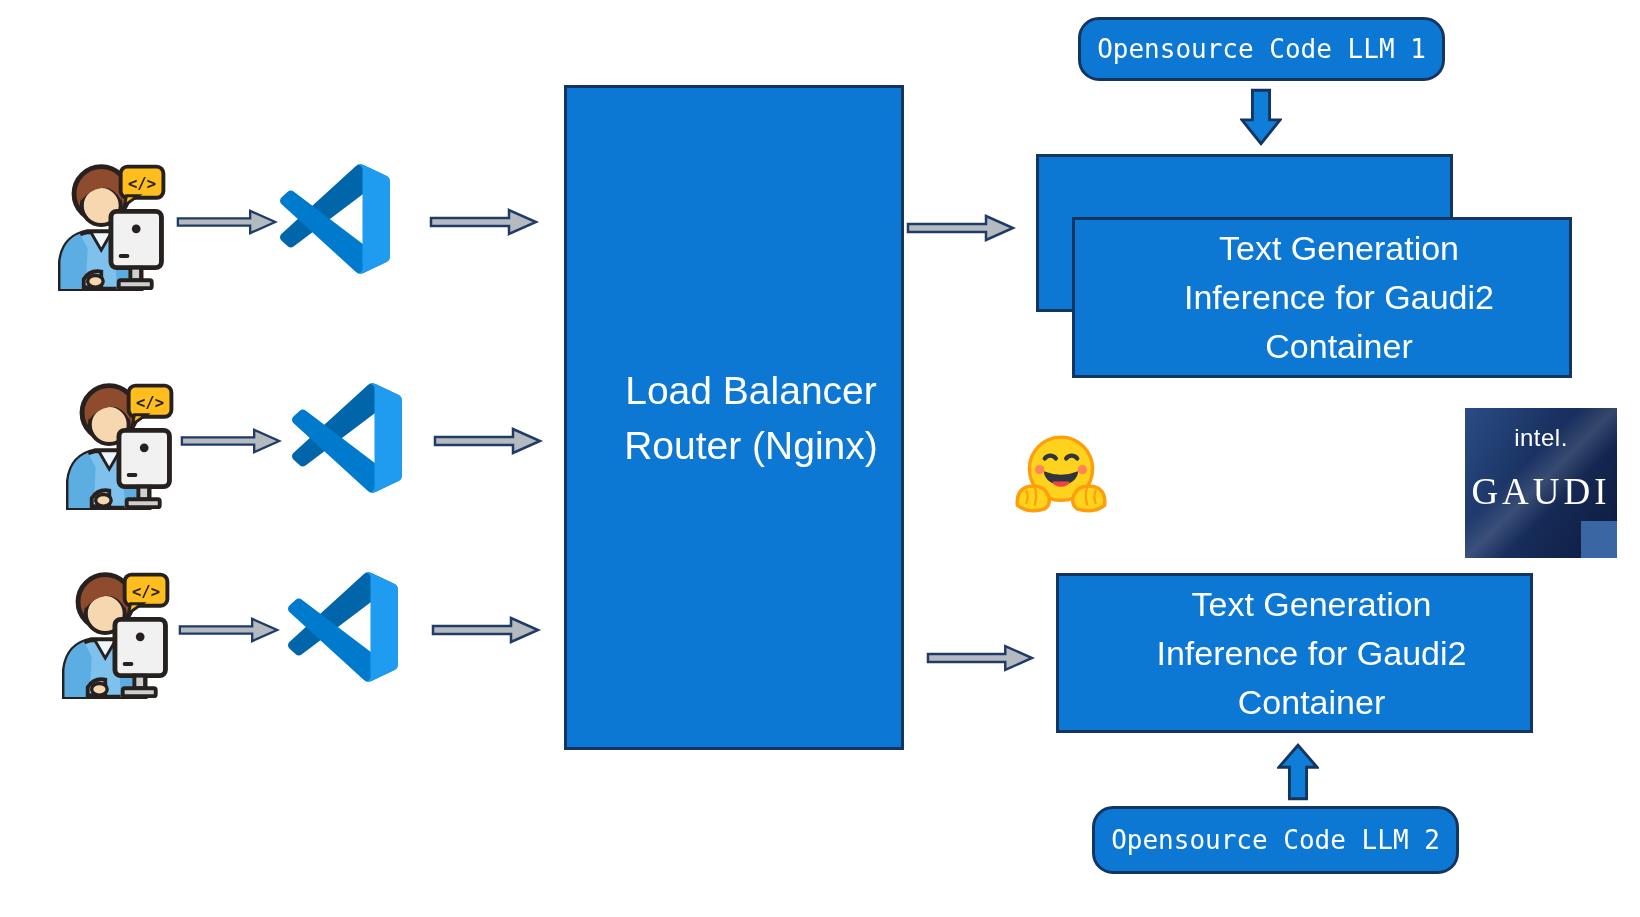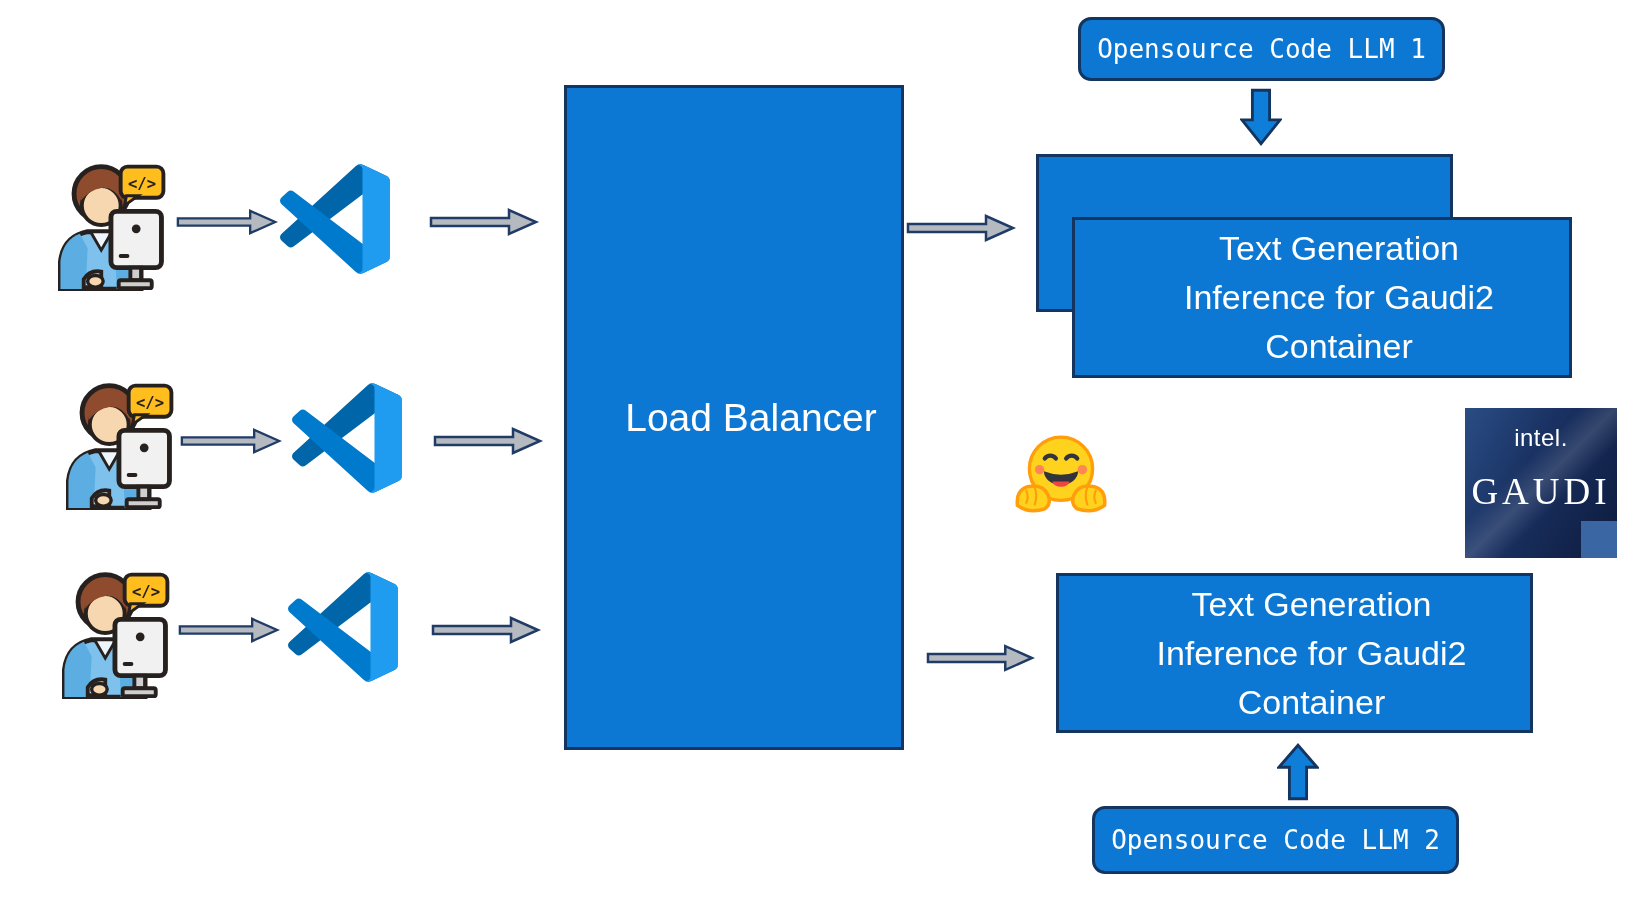--- a/index.html
+++ b/index.html
@@ -6,21 +6,21 @@
   .canvas{position:relative;width:1640px;height:917px;background:#ffffff;overflow:hidden;
           font-family:"Liberation Sans",sans-serif;}
   .abs{position:absolute;}
   .abs svg{width:100%;height:100%;display:block;}
 
   
   .bluebox{background:var(--box-blue,#0d78d3);border:3px solid var(--box-border,#14355f);
            box-sizing:border-box;color:#fff;display:flex;flex-direction:column;
            align-items:center;justify-content:center;text-align:center;padding-left:34px;}
   .roundbox{background:var(--box-blue,#0d78d3);border:3.5px solid var(--box-border,#14355f);
-            border-radius:13px;box-sizing:border-box;color:#fff;display:flex;
+            border-radius:21px;box-sizing:border-box;color:#fff;display:flex;
             align-items:center;justify-content:center;text-align:center;
             font-family:"DejaVu Sans Mono","Liberation Mono",monospace;font-size:26px;}
   .tgi-line{font-size:34px;line-height:49px;font-weight:400;}
   .lb-line{font-size:39px;line-height:55px;font-weight:400;}
 
   
   .hf-word{font-size:41px;font-weight:800;color:var(--hf-text,#1a1d2f);
            letter-spacing:-0.5px;line-height:62px;white-space:nowrap;}
 
   
@@ -158,20 +158,21 @@
       </svg>
     </div>
   <div class="abs" style="left:430px;top:615px;width:112px;height:30px;">
       <svg>
         <use href="#sym-arrow-right"></use>
       </svg>
     </div>
 
   <div class="abs bluebox" style="left:564px;top:85px;width:340px;height:665px;">
     <div class="lb-line">Load Balancer</div>
+    <div class="lb-line">Router (Nginx)</div>
   </div>
 
   <div class="abs" style="left:904px;top:213px;width:114px;height:30px;">
       <svg>
         <use href="#sym-arrow-right"></use>
       </svg>
     </div>
   <div class="abs" style="left:926px;top:643px;width:109px;height:30px;">
       <svg>
         <use href="#sym-arrow-right"></use>

